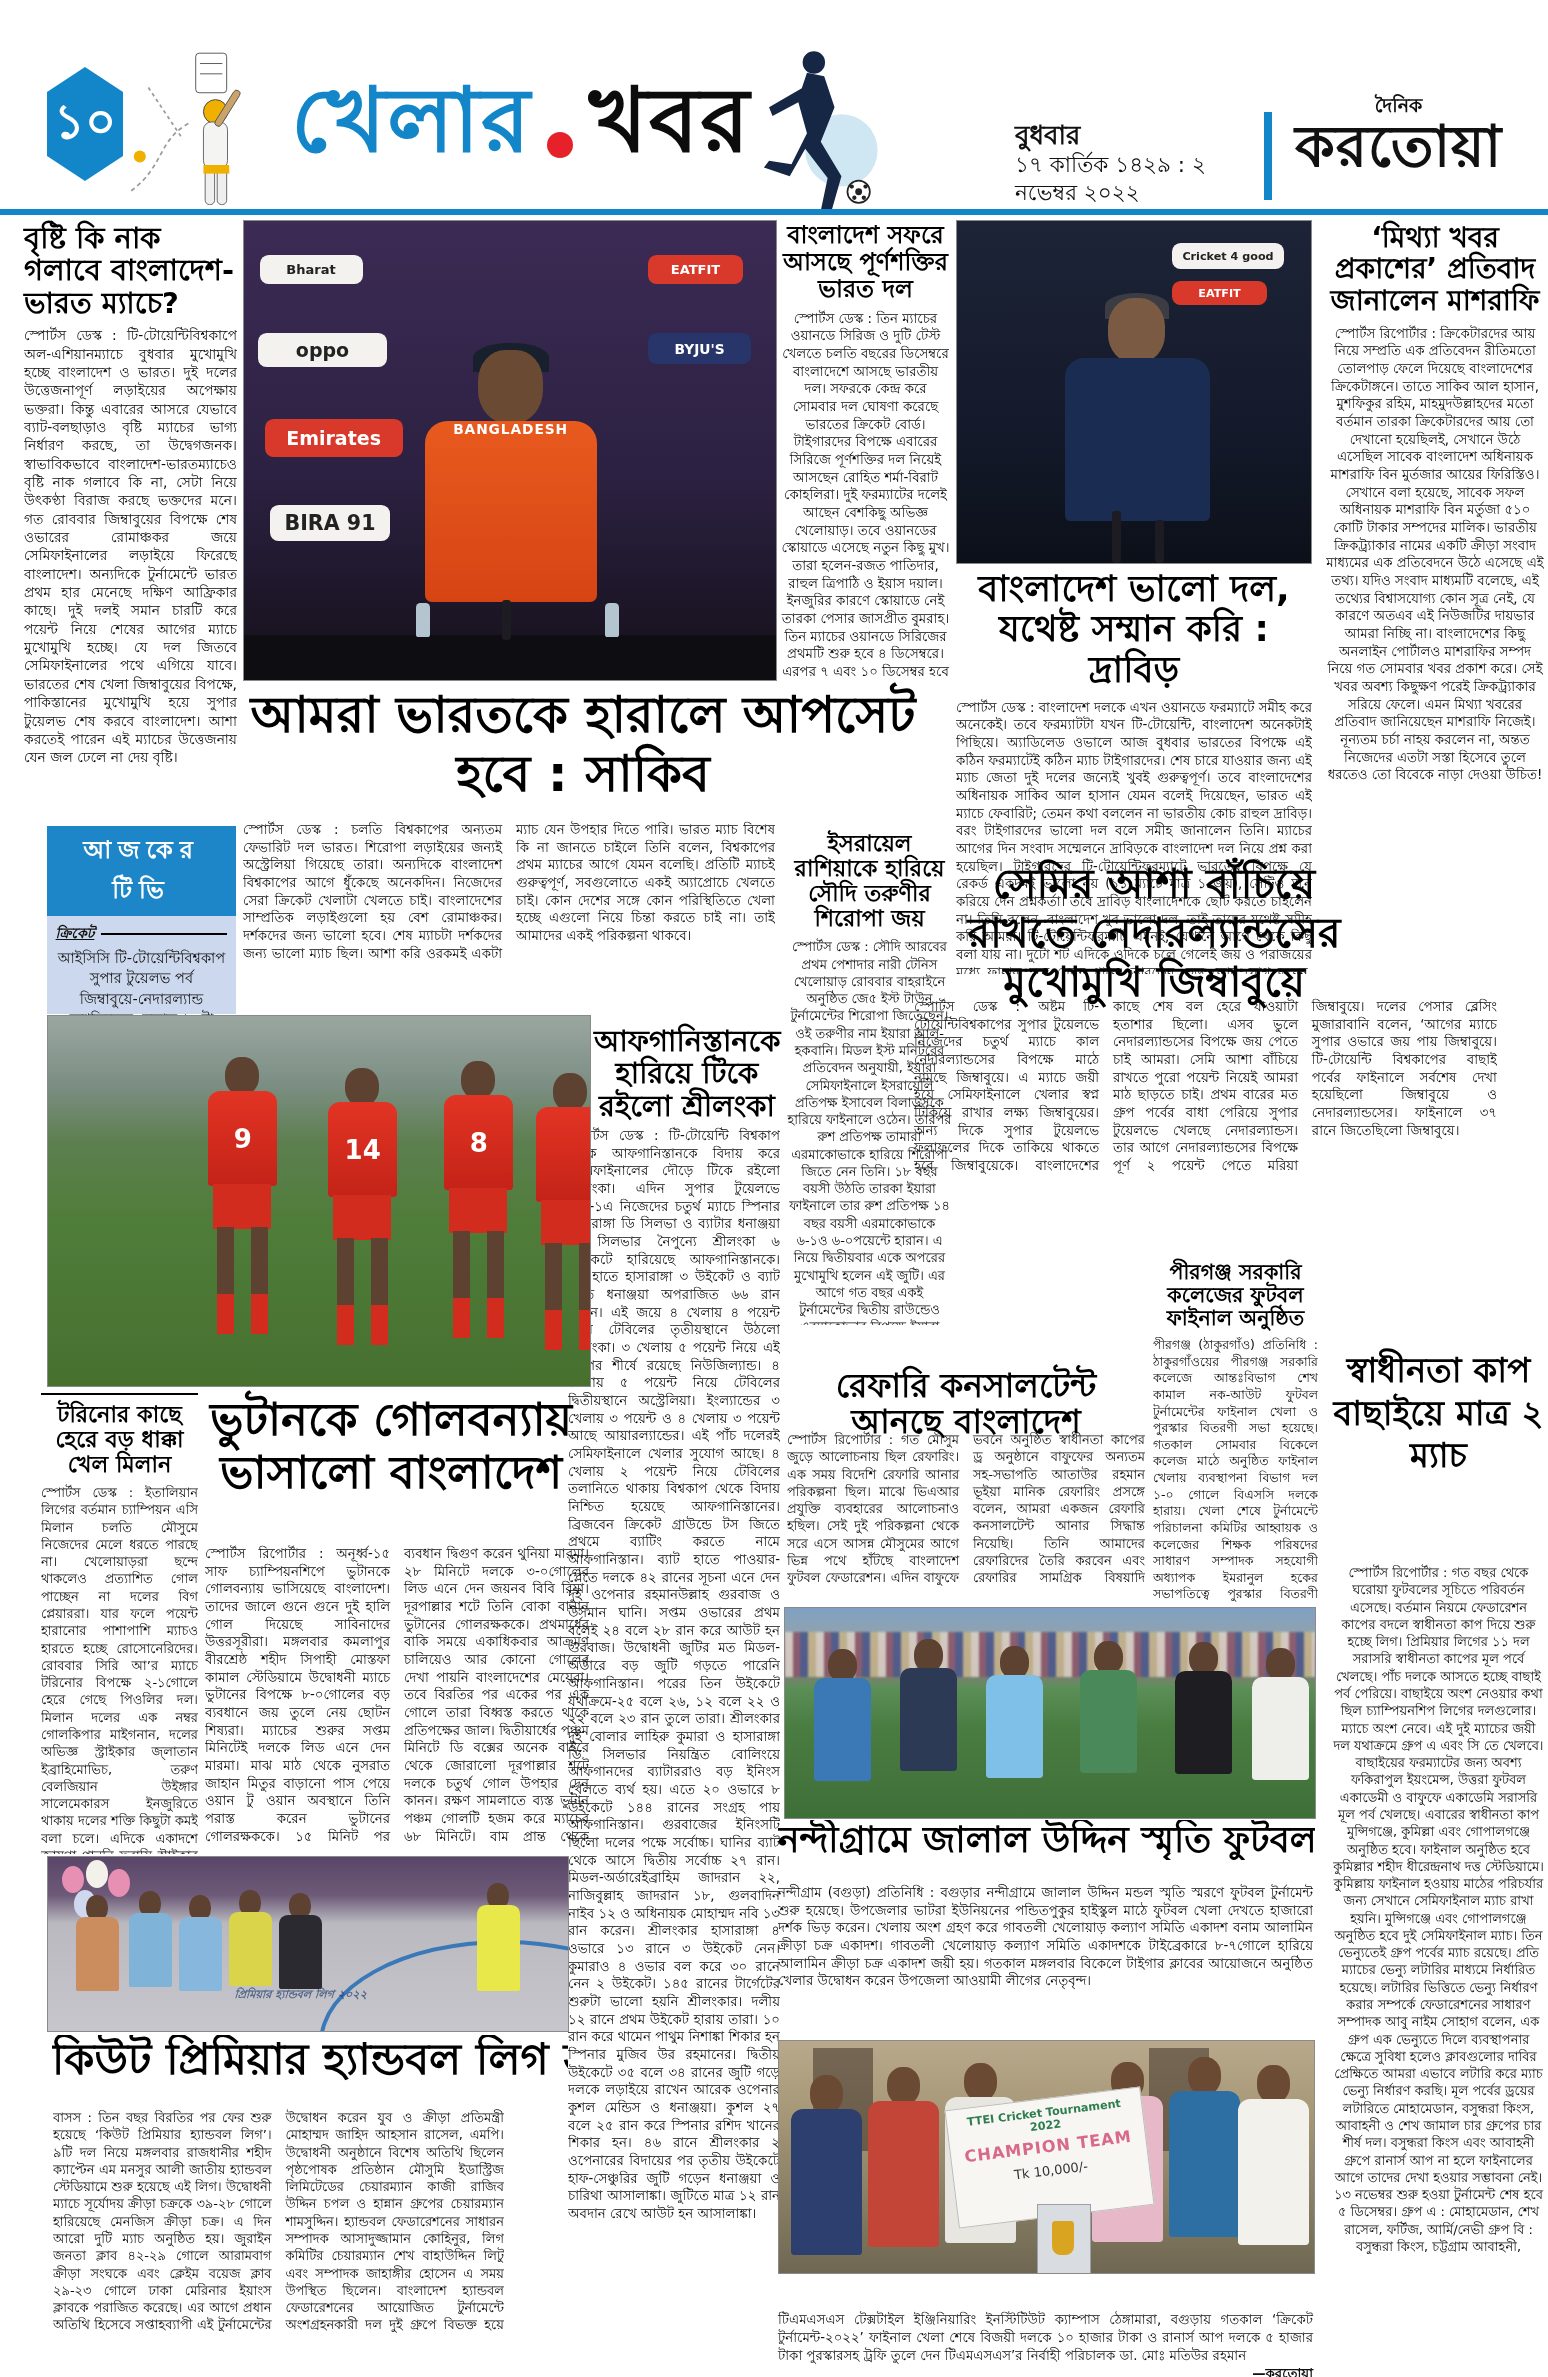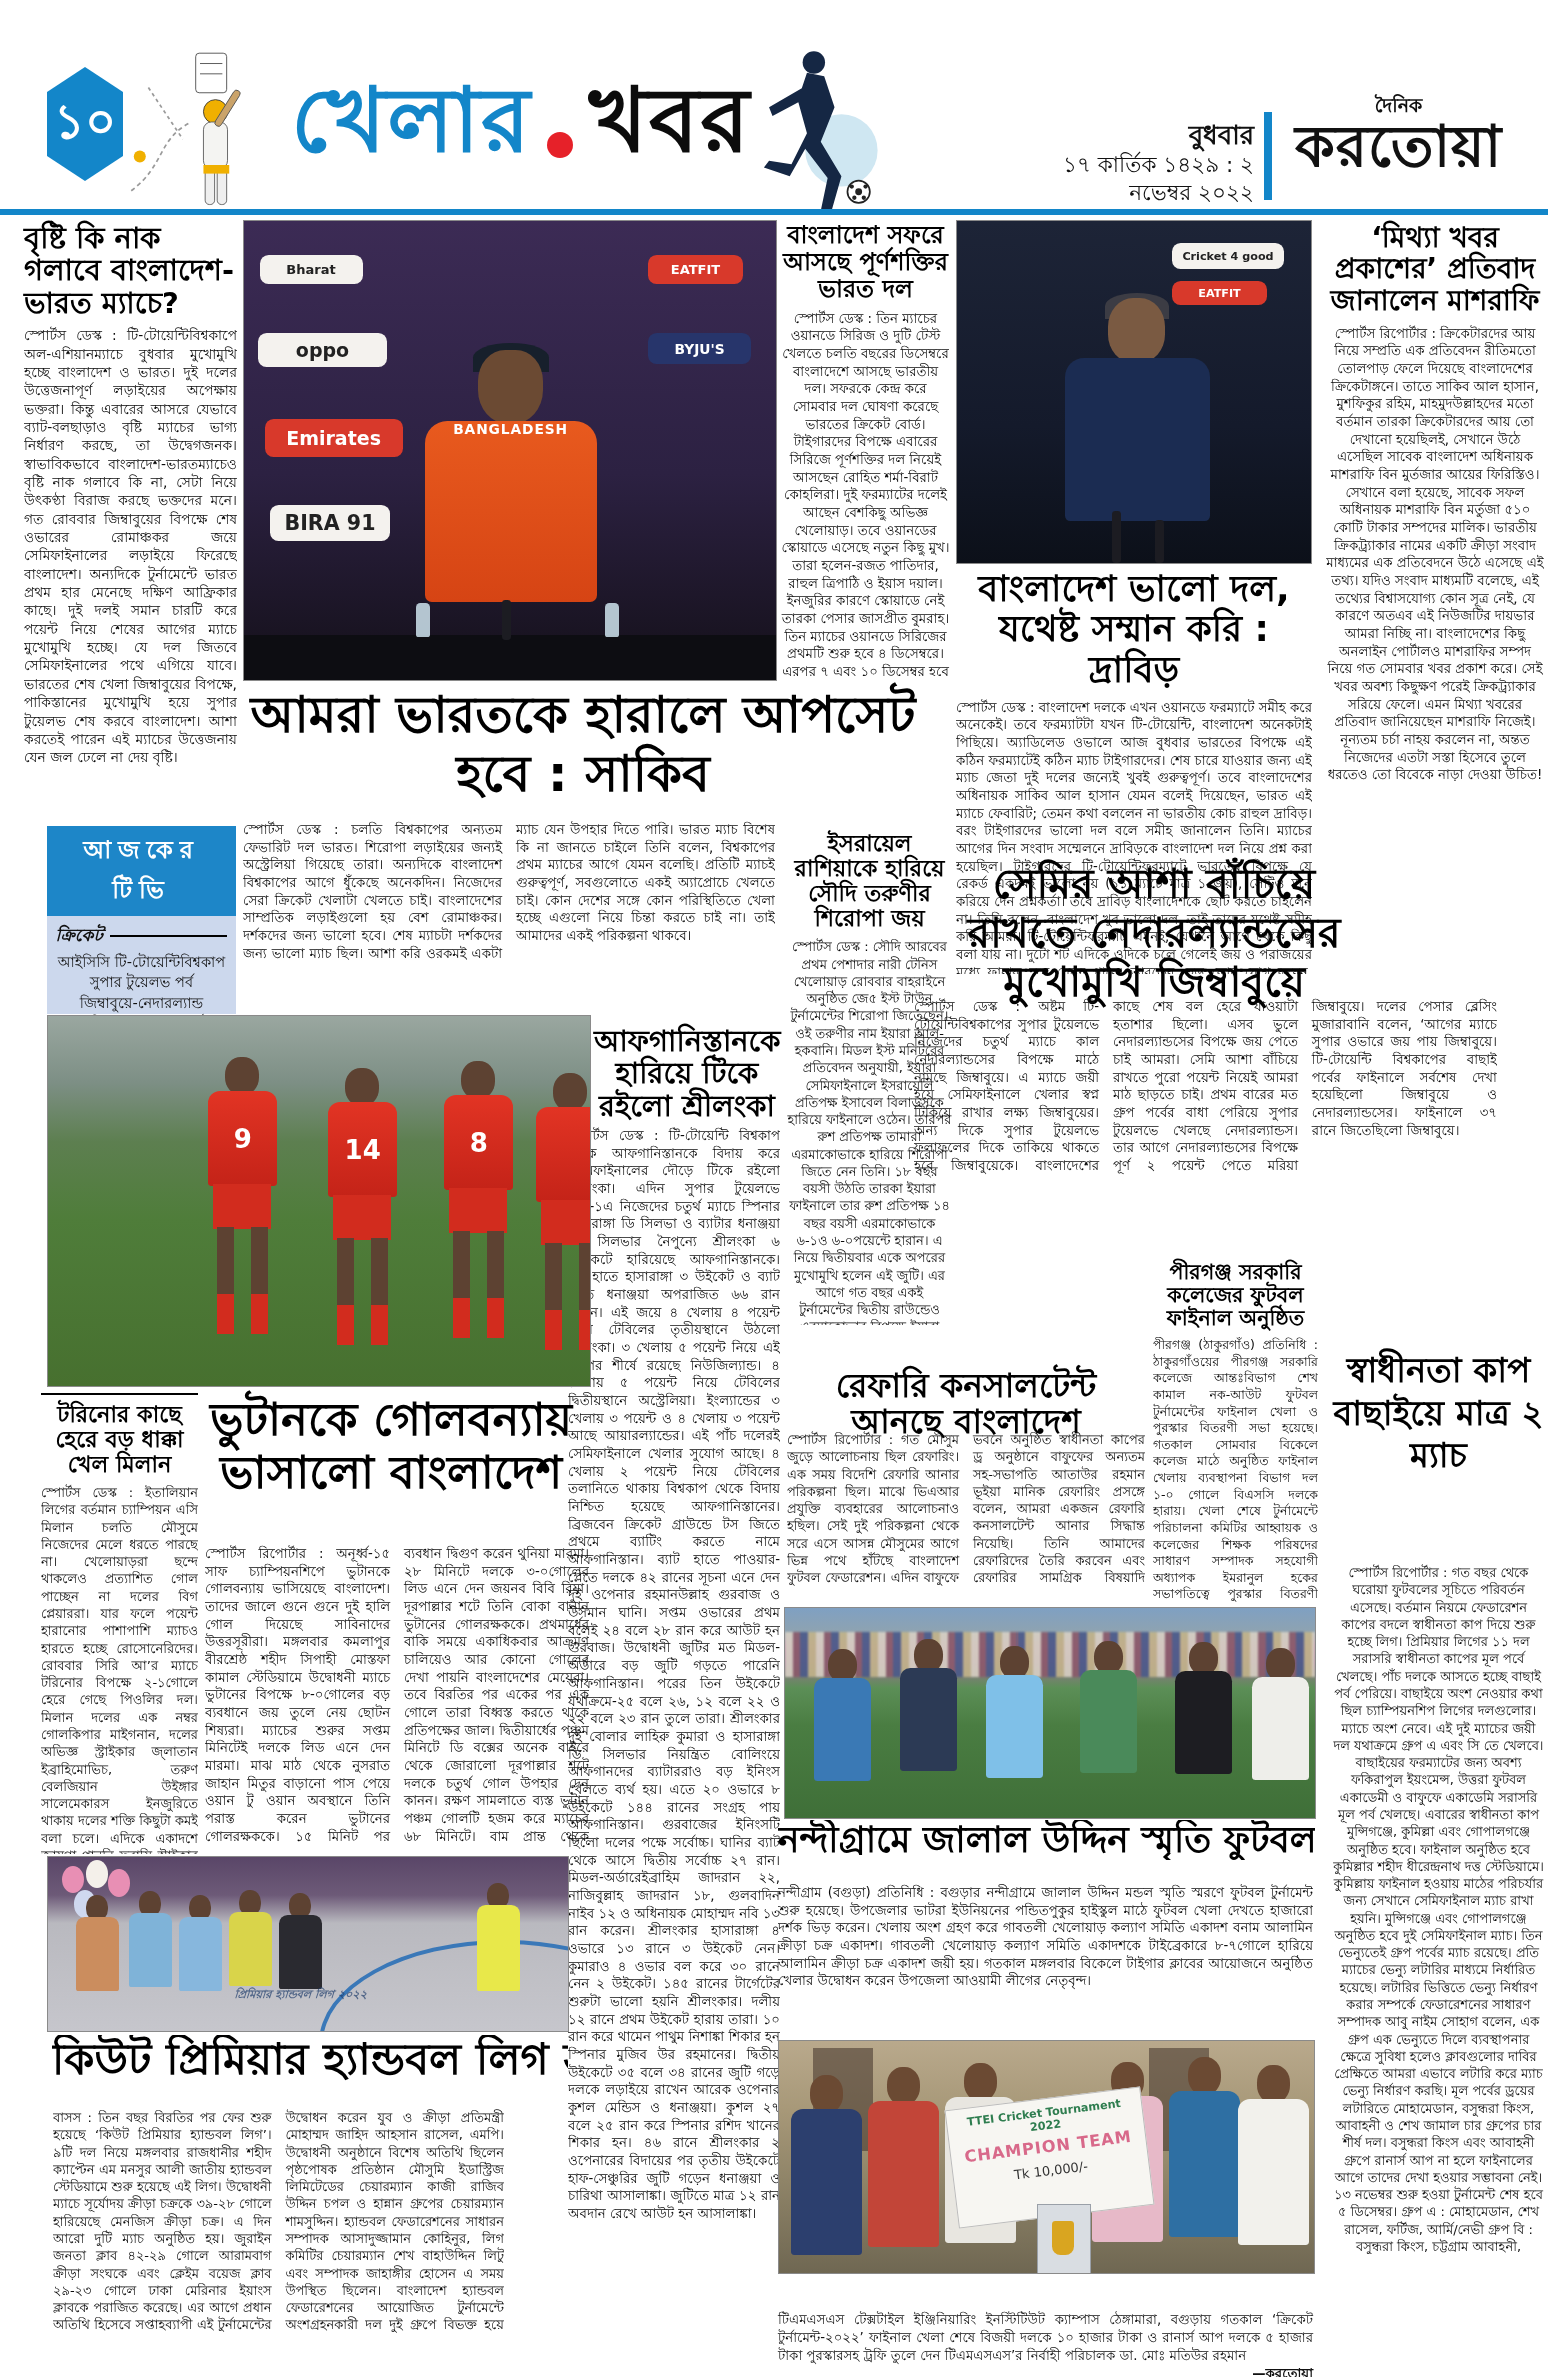--- a/index.html
+++ b/index.html
@@ -7,21 +7,21 @@
         font-family:"DejaVu Sans","Liberation Sans",sans-serif;color:#111;overflow:hidden;}
   
   .badge{position:absolute;left:47px;top:67px;width:76px;height:114px;background:#1386c9;
          clip-path:polygon(50% 0,100% 22%,100% 78%,50% 100%,0 78%,0 22%);
          display:flex;align-items:center;justify-content:center;}
   .badge span{color:#fff;font-size:48px;font-weight:bold;}
   .logo{position:absolute;left:291px;top:76px;display:flex;align-items:flex-end;gap:15.5px;}
   .logo .w1{font-size:89px;font-weight:bold;color:#1386c9;line-height:1;letter-spacing:1.7px;}
   .logo .dot{width:26px;height:26px;border-radius:50%;background:#e62129;margin-bottom:6.9px;}
   .logo .w2{font-size:89px;font-weight:bold;color:#0c0c0c;line-height:1;letter-spacing:1.7px;}
-  .date-block{position:absolute;left:1015px;top:120px;width:239px;text-align:right;}
+  .date-block{position:absolute;left:1015px;top:120px;width:239px;text-align:left;}
   .date-block .day{font-size:26px;font-weight:bold;line-height:1.2;}
   .date-block .dt{font-size:21.5px;line-height:1.3;}
   .vbar{position:absolute;left:1264px;top:112px;width:7.7px;height:88px;background:#1386c9;}
   .paper{position:absolute;left:1283px;top:96px;width:231px;text-align:center;}
   .paper .p1{font-size:19px;font-weight:bold;line-height:1;}
   .paper .p2{font-size:57px;font-weight:bold;line-height:1.1;letter-spacing:0.9px;}
   .toprule{position:absolute;left:0;top:209px;width:1548px;height:6px;background:#1386c9;}
   
   .cricart{position:absolute;left:114px;top:36px;width:172px;height:172px;}
   .footart{position:absolute;left:738px;top:47px;width:181px;height:168px;}
@@ -30,21 +30,21 @@
   .hl{font-weight:bold;color:#000;line-height:1.12;text-align:center;}
   .hl.left{text-align:left;}
   .body{text-align:justify;overflow:hidden;line-height:1.33;color:#0b0b0b;}
   .cols2{column-count:2;column-gap:13.8px;}
   .cols3{column-count:3;column-gap:13.8px;}
   
   .tvbox{position:absolute;left:47px;top:826px;width:189px;height:188px;background:#ccd8ed;}
   .tvbox .tvh{background:#1d86c8;color:#fff;text-align:center;font-weight:bold;font-size:24px;
               letter-spacing:6.9px;padding:5.2px 0;}
   .tvbox .cat{display:flex;align-items:center;gap:6.9px;padding:6px 8.6px 1.7px 8.6px;}
-  .tvbox .cat b{font-size:17px;font-style:italic;}
+  .tvbox .cat b{font-size:14px;font-style:italic;text-decoration:underline;}
   .tvbox .cat i{flex:1;border-top:2.2px solid #000;}
   .tvbox .tvl{text-align:center;font-size:14.6px;line-height:1.4;}
   
   .photo{position:absolute;border:0.9px solid #8a8a8a;overflow:hidden;}
   .cap{position:absolute;font-size:13.3px;line-height:1.35;text-align:justify;}
   .credit{display:block;text-align:right;font-weight:bold;}
   
   .ph-shakib{background:linear-gradient(180deg,#3c2b55 0%,#2c2142 55%,#141019 100%);}
   .sponsor{position:absolute;background:#f4f2ee;border-radius:8.6px;color:#222;font-weight:bold;
            display:flex;align-items:center;justify-content:center;}

